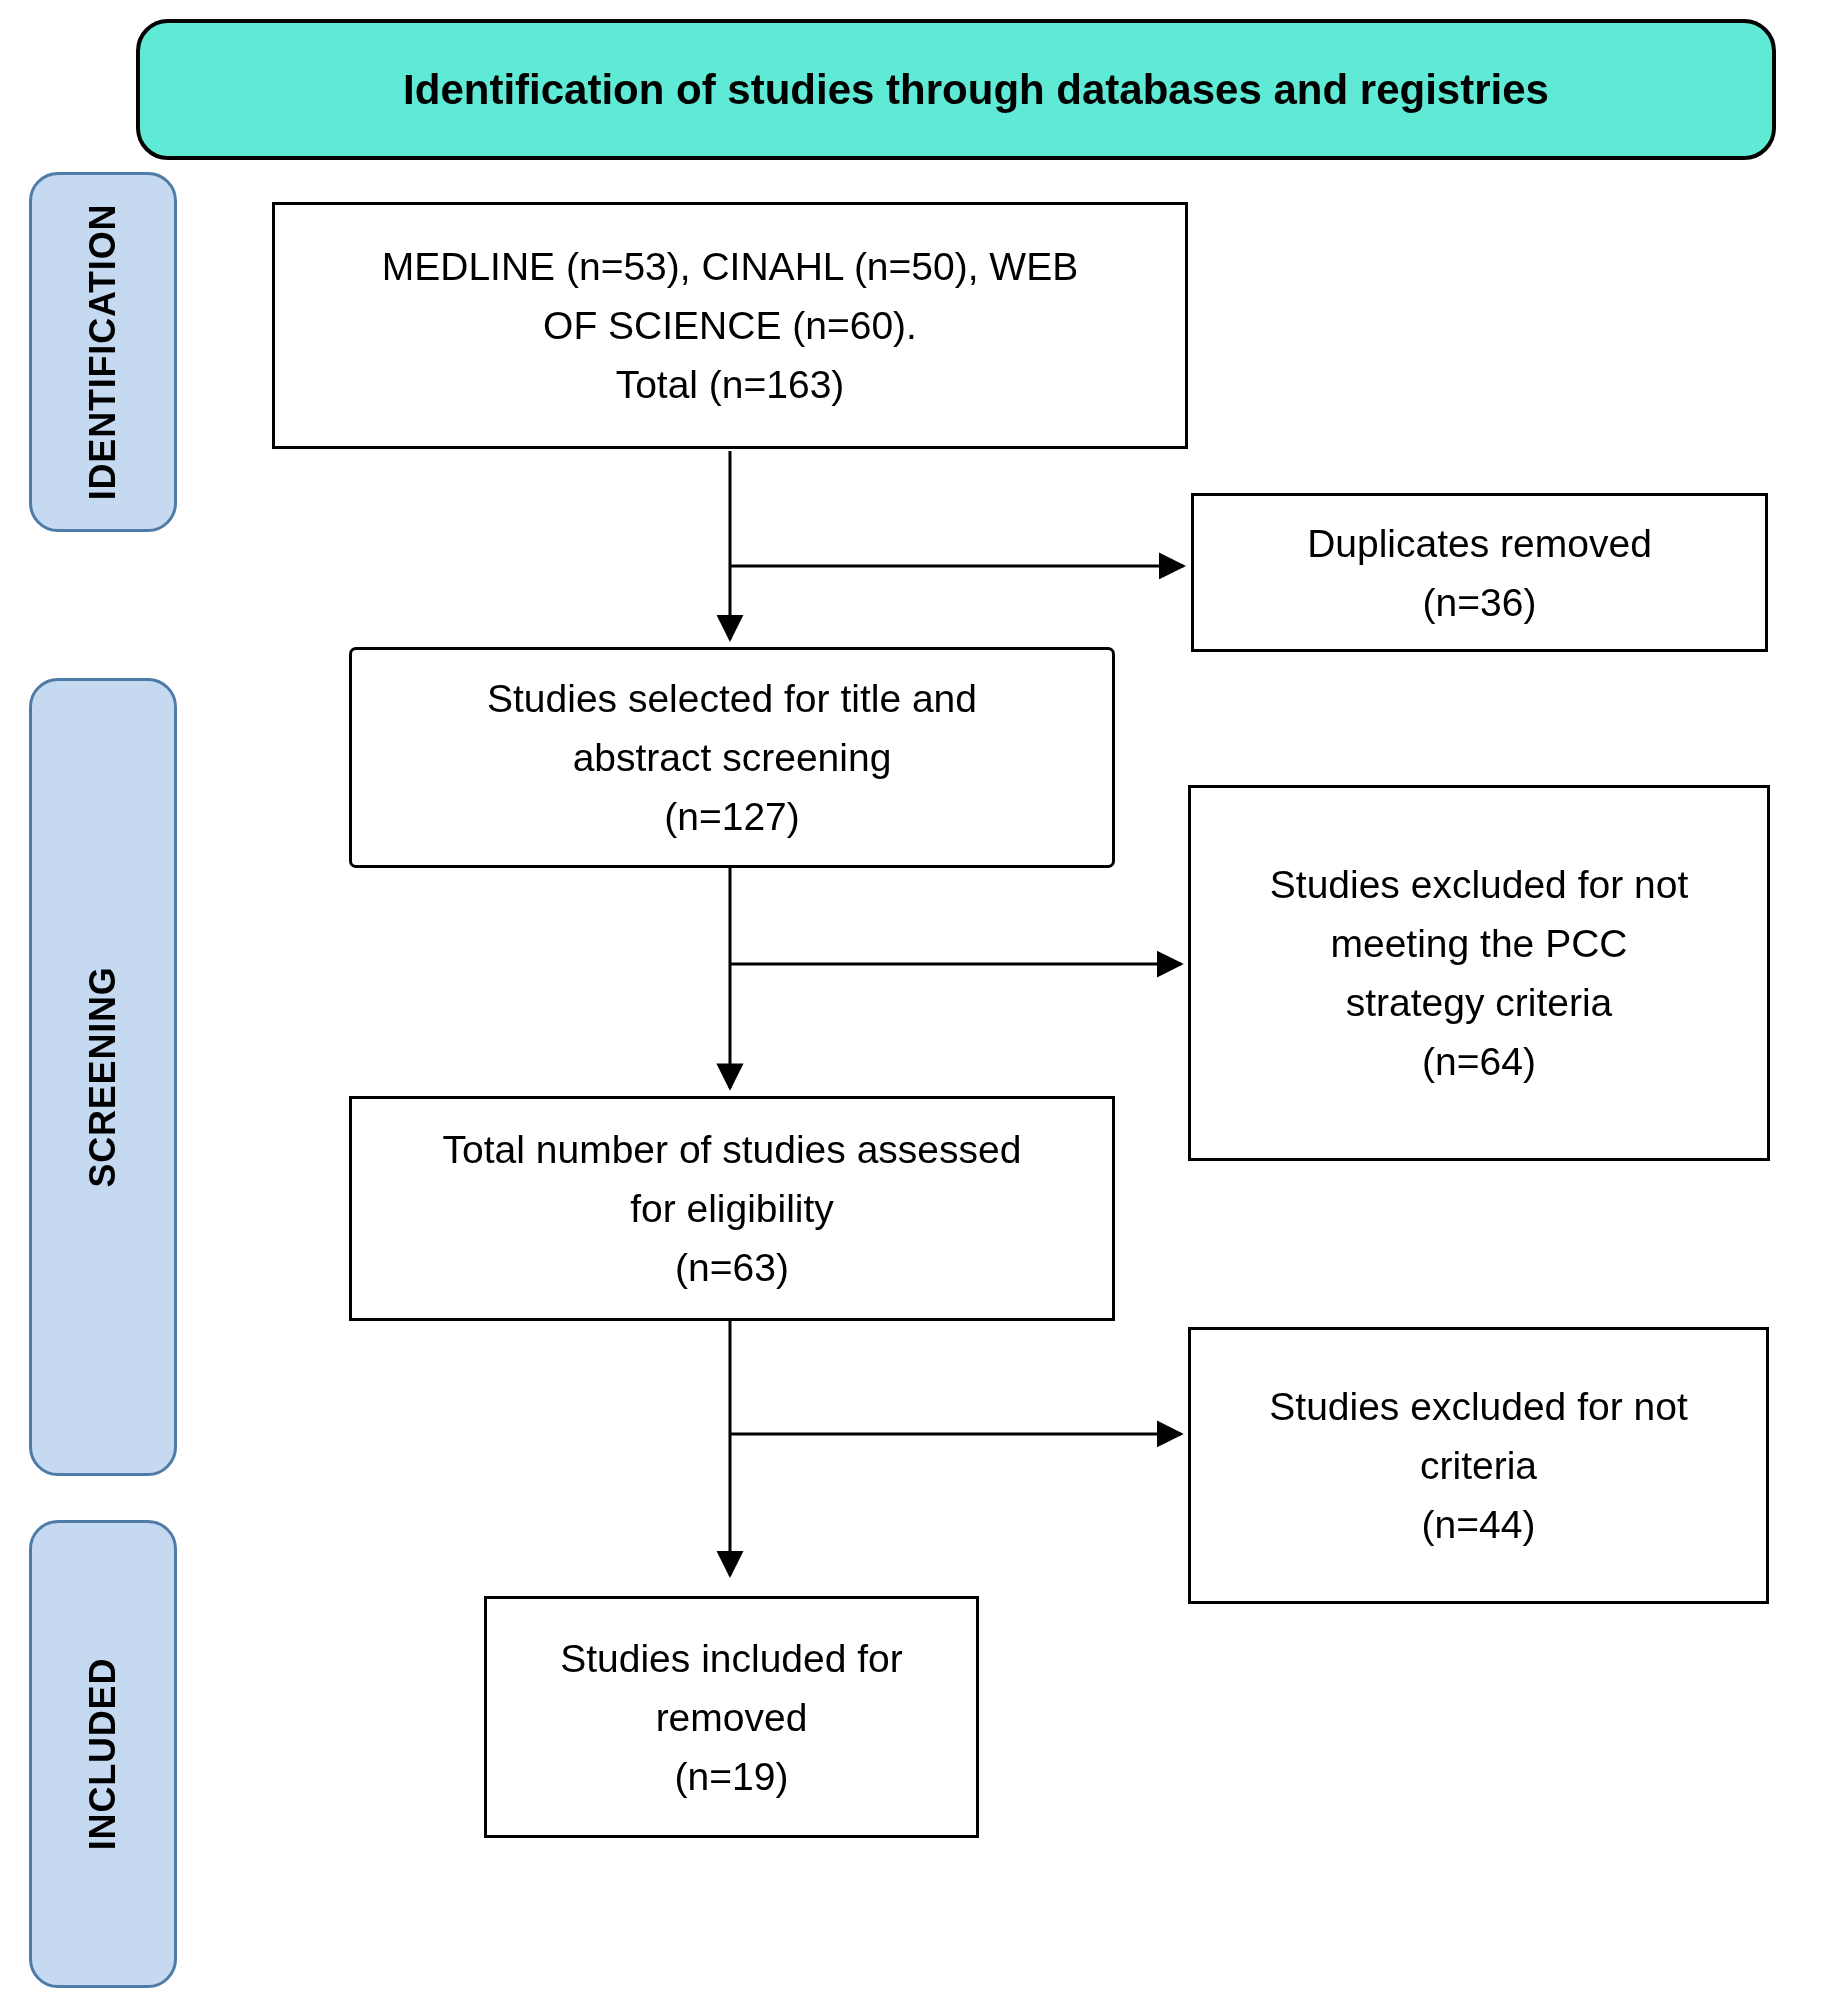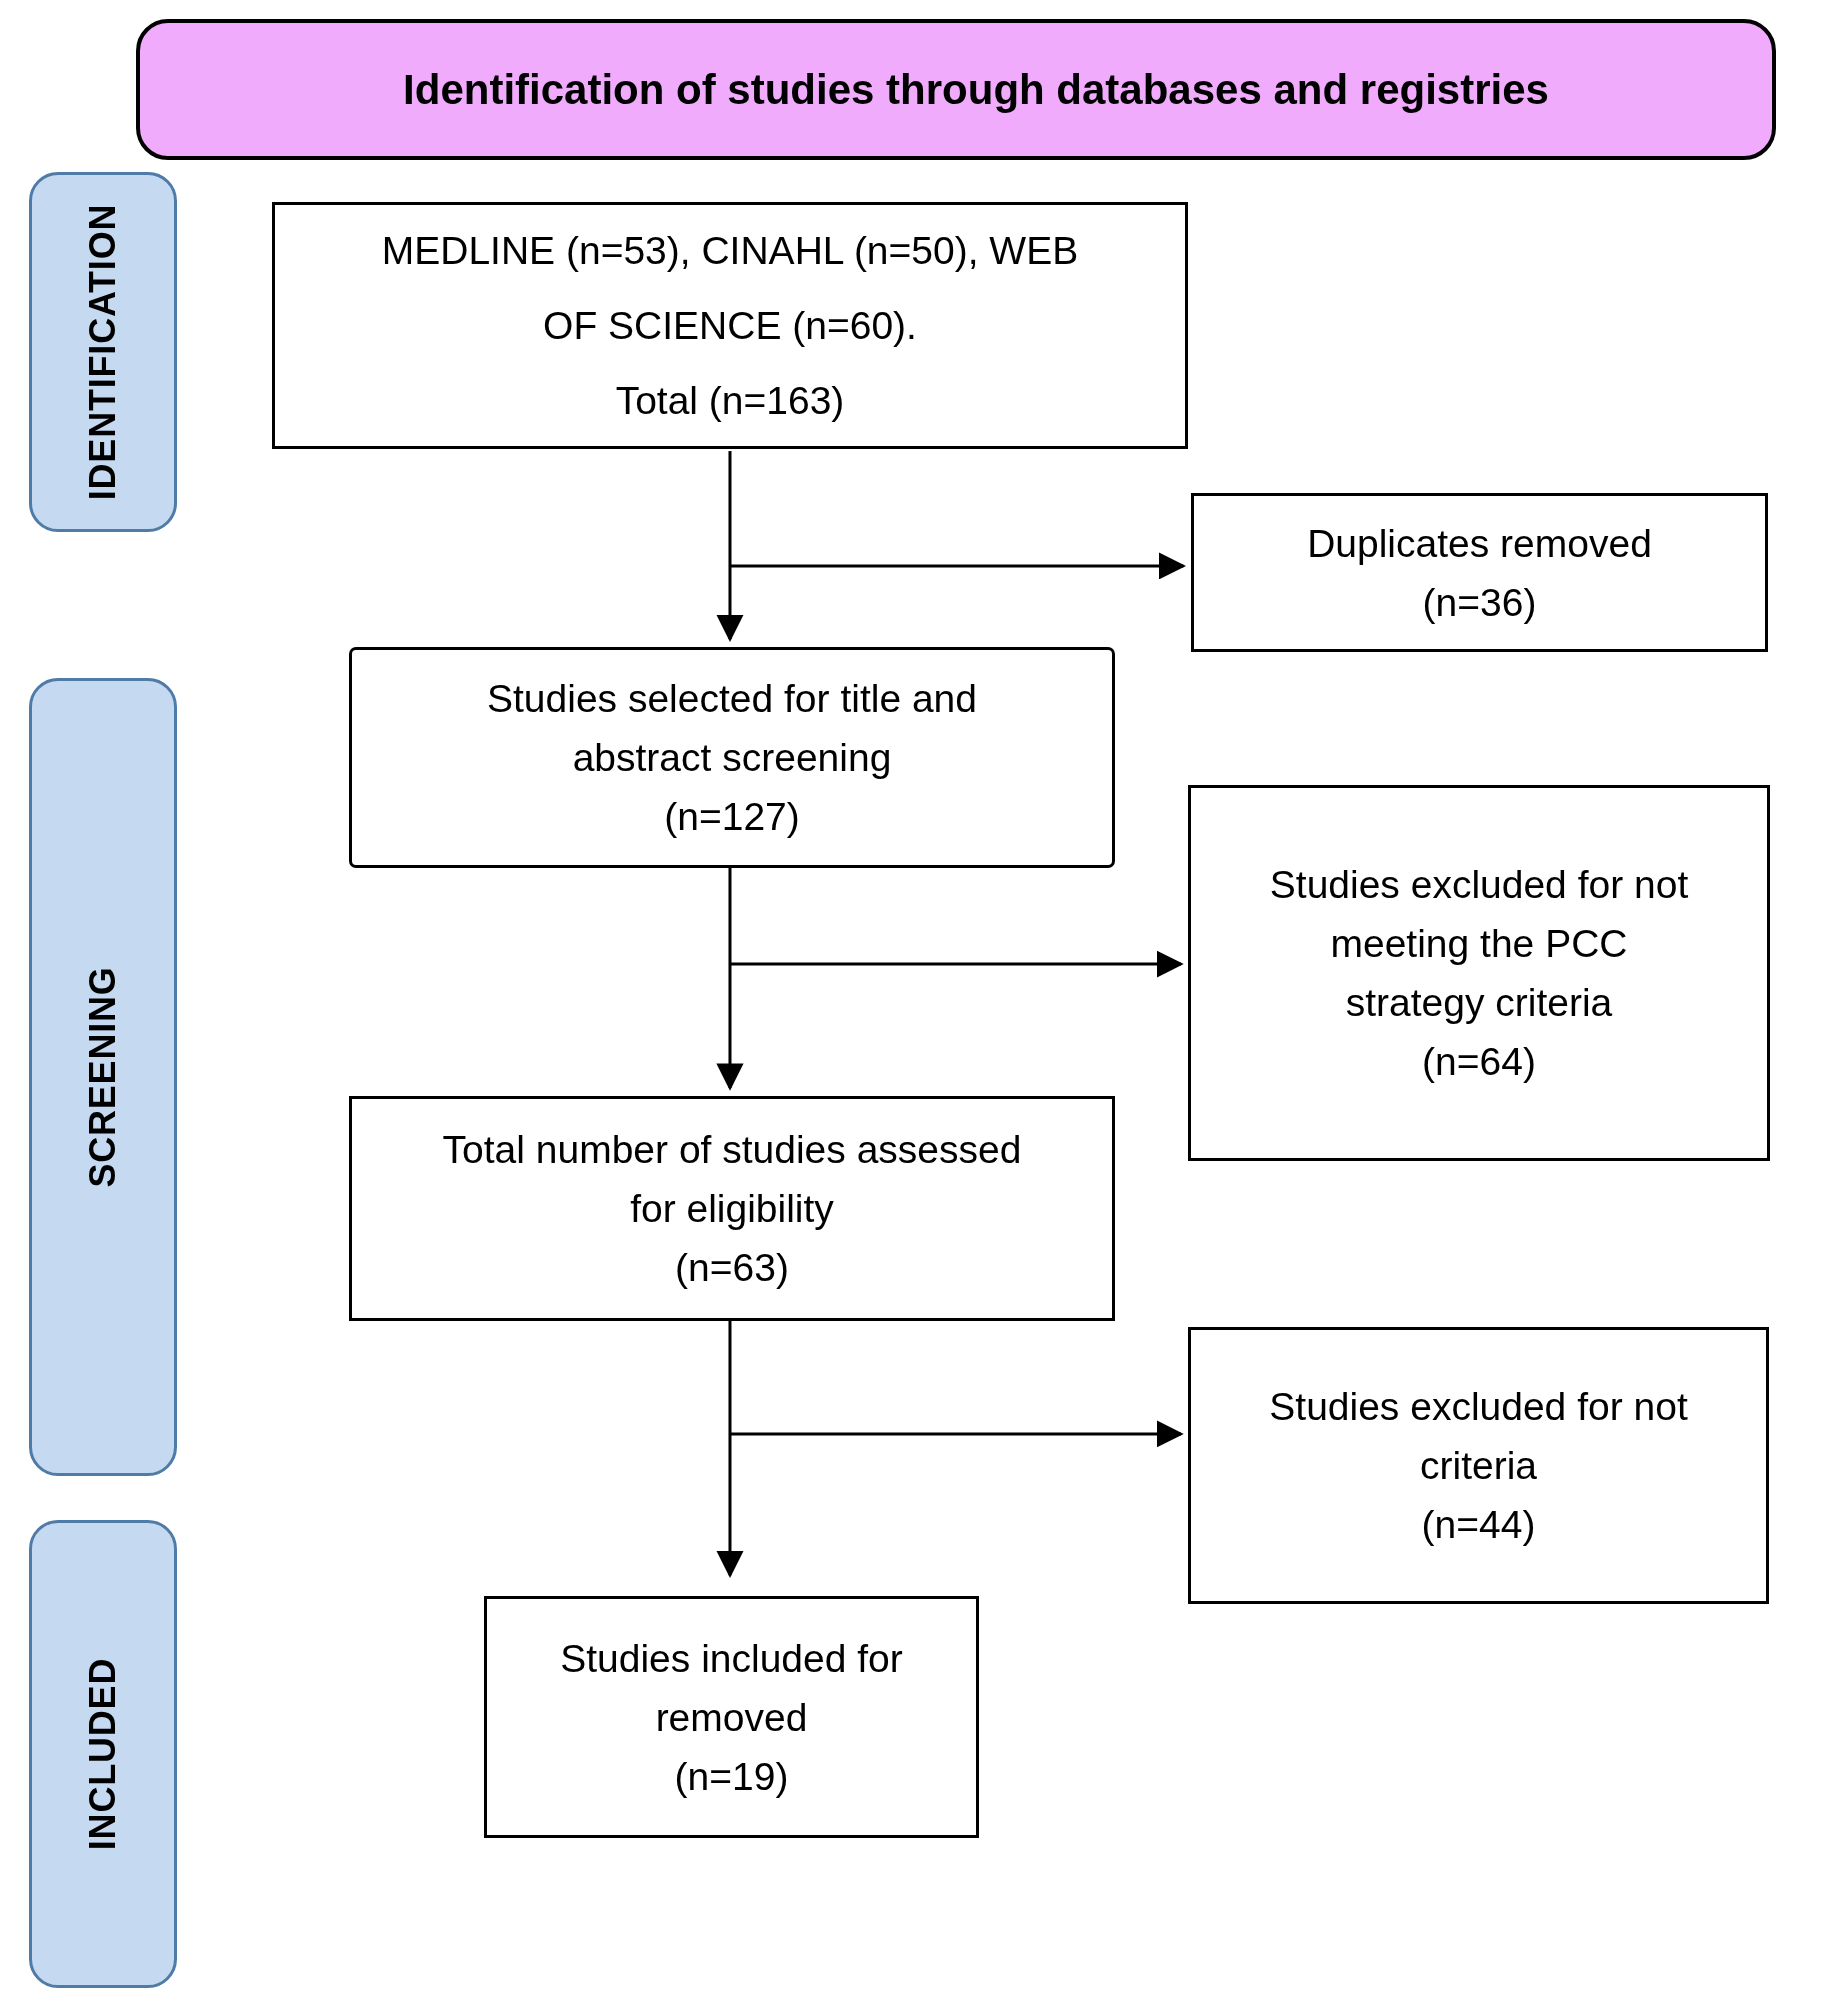--- a/index.html
+++ b/index.html
@@ -15,21 +15,21 @@
     font-family: "Liberation Sans", sans-serif;
     color: #000000;
     overflow: hidden;
   }
 
   
   .banner {
     position: absolute;
     left: 136px; top: 19px;
     width: 1640px; height: 141px;
-    background: #f0abfc;
+    background: #5eead4;
     border: 4.5px solid #000000;
     border-radius: 32px;
     box-sizing: border-box;
     display: flex;
     align-items: center;
     justify-content: center;
     font-size: 42px;
     font-weight: bold;
     text-align: center;
     padding-left: 40px;
@@ -66,21 +66,21 @@
     border: 3px solid #000000;
     box-sizing: border-box;
     display: flex;
     flex-direction: column;
     align-items: center;
     justify-content: center;
     text-align: center;
     font-size: 39px;
     line-height: 59px;
   }
-  .box-databases          { left: 272px;  top: 202px;  width: 916px; height: 247px; gap: 16px; }
+  .box-databases          { left: 272px;  top: 202px;  width: 916px; height: 247px; }
   .box-title-abstract     { left: 349px;  top: 647px;  width: 766px; height: 221px; border-radius: 7px; }
   .box-eligibility        { left: 349px;  top: 1096px; width: 766px; height: 225px; }
   .box-included           { left: 484px;  top: 1583px; width: 495px;  height: 242px; margin-top: 13px; }
   .box-duplicates         { left: 1191px; top: 493px;  width: 577px;  height: 159px; }
   .box-excluded-pcc       { left: 1188px; top: 785px; width: 582px;  height: 376px; }
   .box-excluded-inclusion { left: 1188px; top: 1327px; width: 581px;  height: 277px; }
 
   .fbox .line { display: block; }
 
   

